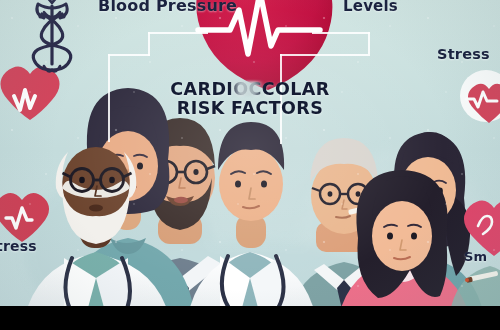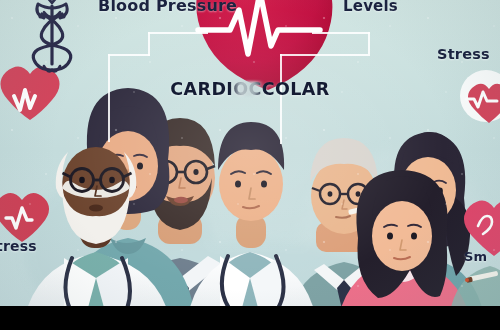--- a/index.html
+++ b/index.html
@@ -325,15 +325,16 @@
 
   <div class="abs lbl" style="left:-4px;top:238px;font-size:14px;">tress</div>
 
   <div class="abs lbl" style="left:464px;top:249px;font-size:13px;">Sm</div>
 
   <div class="abs" id="title-main" style="left:0;top:80px;width:500px;">
     <div id="title-l1">
       <span>CARDIOCCOLAR</span>
       <span id="title-smudge"></span>
     </div>
+    <div id="title-l2">RISK FACTORS</div>
   </div>
 
 </div>
 
 </body></html>

